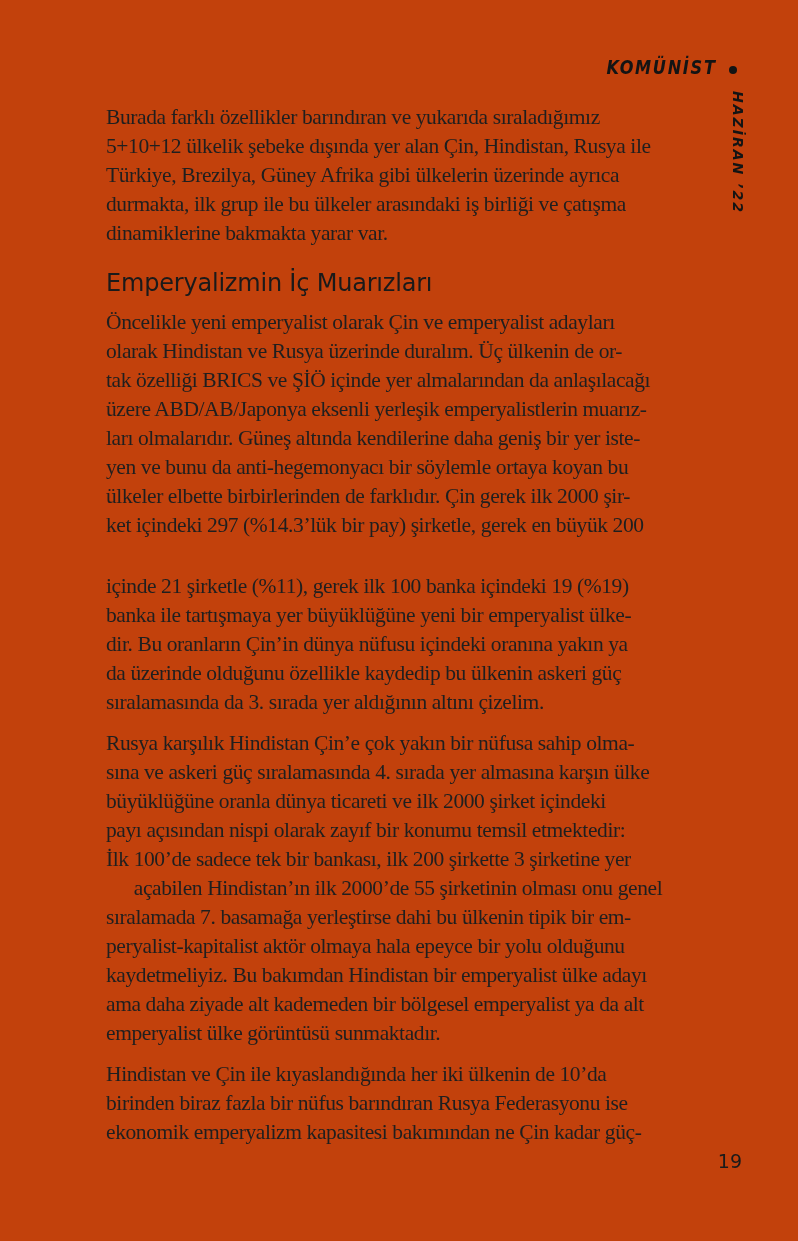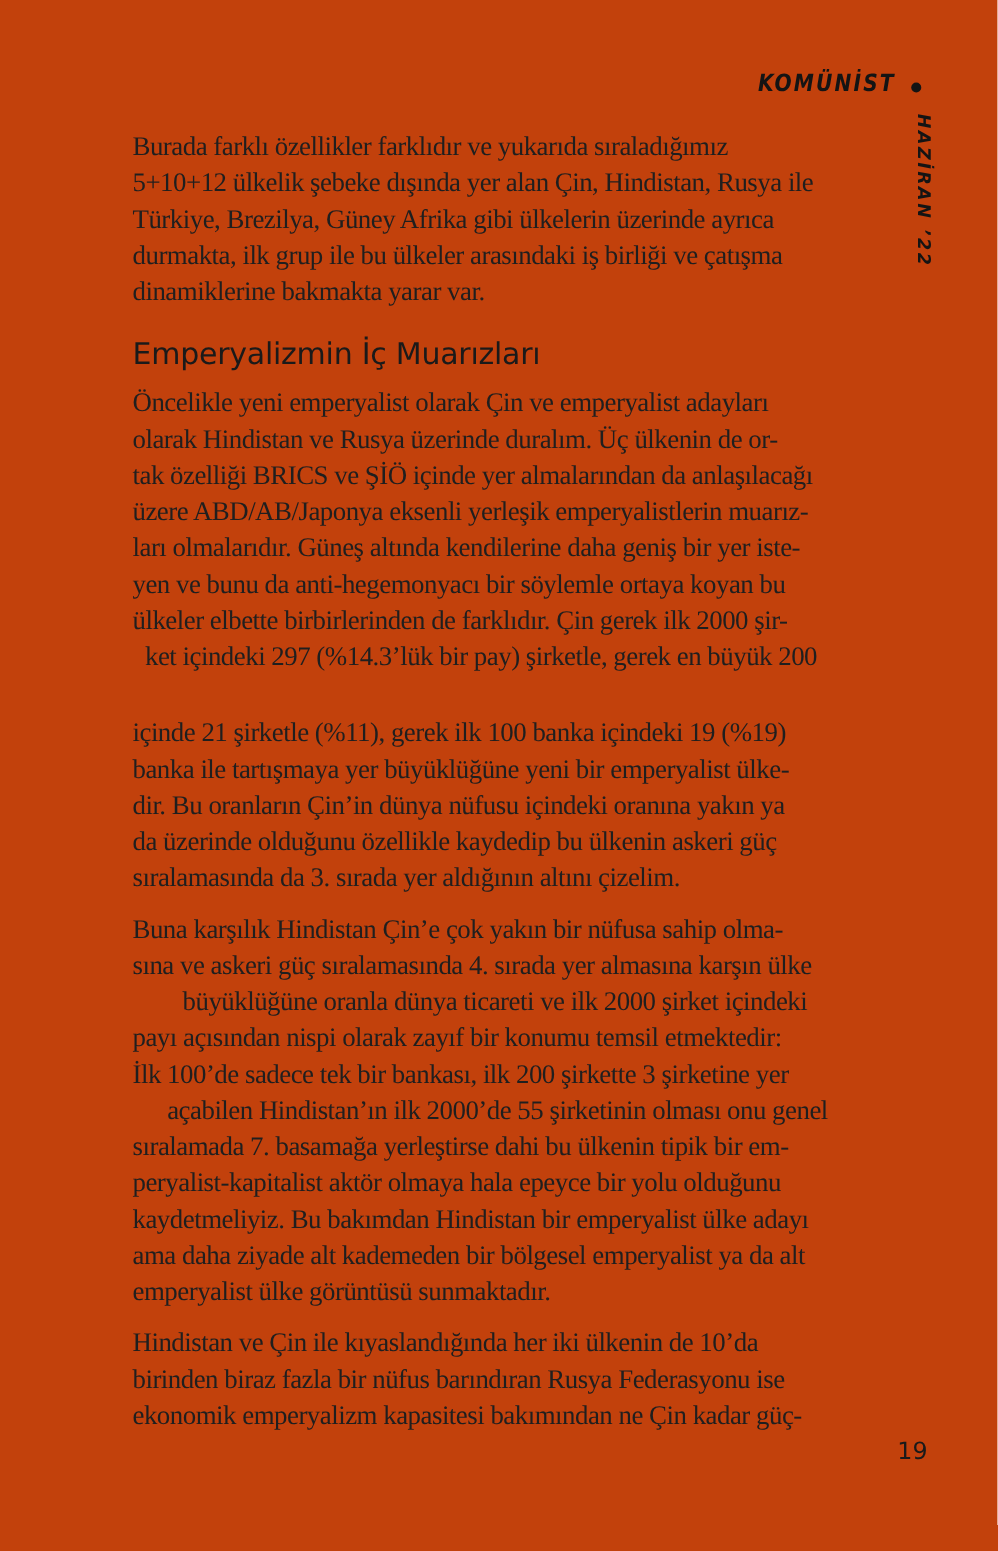--- a/index.html
+++ b/index.html
@@ -101,49 +101,49 @@
   <div class="masthead">
     <span class="logo">KOMÜNİST</span>
     <span class="logo-dot"></span>
   </div>
 
   <div class="issue">HAZİRAN ’22</div>
 
   <div class="content">
 
     <div class="para">
-        <div class="pline" style="word-spacing: 0px;">Burada farklı özellikler farklıdır ve yukarıda sıraladığımız</div>
+        <div class="pline" style="word-spacing: 0px;">Burada farklı özellikler barındıran ve yukarıda sıraladığımız</div>
         <div class="pline" style="word-spacing: 0px;">5+10+12 ülkelik şebeke dışında yer alan Çin, Hindistan, Rusya ile</div>
         <div class="pline" style="word-spacing: 0px;">Türkiye, Brezilya, Güney Afrika gibi ülkelerin üzerinde ayrıca</div>
         <div class="pline" style="word-spacing: 0px;">durmakta, ilk grup ile bu ülkeler arasındaki iş birliği ve çatışma</div>
         <div class="pline">dinamiklerine bakmakta yarar var.</div>
       </div>
 
     <h2 class="heading">Emperyalizmin İç Muarızları</h2>
 
     <div class="para">
         <div class="pline" style="word-spacing: 0px;">Öncelikle yeni emperyalist olarak Çin ve emperyalist adayları</div>
         <div class="pline" style="word-spacing: 0px;">olarak Hindistan ve Rusya üzerinde duralım. Üç ülkenin de or-</div>
         <div class="pline" style="word-spacing: 0px;">tak özelliği BRICS ve ŞİÖ içinde yer almalarından da anlaşılacağı</div>
         <div class="pline" style="word-spacing: 0px;">üzere ABD/AB/Japonya eksenli yerleşik emperyalistlerin muarız-</div>
         <div class="pline" style="word-spacing: 0px;">ları olmalarıdır. Güneş altında kendilerine daha geniş bir yer iste-</div>
         <div class="pline" style="word-spacing: 0px;">yen ve bunu da anti-hegemonyacı bir söylemle ortaya koyan bu</div>
         <div class="pline" style="word-spacing: 0px;">ülkeler elbette birbirlerinden de farklıdır. Çin gerek ilk 2000 şir-</div>
-        <div class="pline" style="word-spacing: 0px; margin-left: 10px;">ket içindeki 297 (%14.3’lük bir pay) şirketle, gerek en büyük 200</div>
+        <div class="pline" style="word-spacing: 0px;">ket içindeki 297 (%14.3’lük bir pay) şirketle, gerek en büyük 200</div>
         <div class="pline" style="word-spacing: 0px; margin-top: 32px;">içinde 21 şirketle (%11), gerek ilk 100 banka içindeki 19 (%19)</div>
         <div class="pline" style="word-spacing: 0px;">banka ile tartışmaya yer büyüklüğüne yeni bir emperyalist ülke-</div>
         <div class="pline" style="word-spacing: 0px;">dir. Bu oranların Çin’in dünya nüfusu içindeki oranına yakın ya</div>
         <div class="pline" style="word-spacing: 0px;">da üzerinde olduğunu özellikle kaydedip bu ülkenin askeri güç</div>
         <div class="pline">sıralamasında da 3. sırada yer aldığının altını çizelim.</div>
       </div>
 
     <div class="para">
-        <div class="pline" style="word-spacing: 0px;">Buna karşılık Hindistan Çin’e çok yakın bir nüfusa sahip olma-</div>
+        <div class="pline" style="word-spacing: 0px;">Rusya karşılık Hindistan Çin’e çok yakın bir nüfusa sahip olma-</div>
         <div class="pline" style="word-spacing: 0px;">sına ve askeri güç sıralamasında 4. sırada yer almasına karşın ülke</div>
-        <div class="pline" style="word-spacing: 0px; margin-left: 40px;">büyüklüğüne oranla dünya ticareti ve ilk 2000 şirket içindeki</div>
+        <div class="pline" style="word-spacing: 0px;">büyüklüğüne oranla dünya ticareti ve ilk 2000 şirket içindeki</div>
         <div class="pline" style="word-spacing: 0px;">payı açısından nispi olarak zayıf bir konumu temsil etmektedir:</div>
         <div class="pline" style="word-spacing: 0px;">İlk 100’de sadece tek bir bankası, ilk 200 şirkette 3 şirketine yer</div>
         <div class="pline" style="word-spacing: 0px; text-align: center;">açabilen Hindistan’ın ilk 2000’de 55 şirketinin olması onu genel</div>
         <div class="pline" style="word-spacing: 0px;">sıralamada 7. basamağa yerleştirse dahi bu ülkenin tipik bir em-</div>
         <div class="pline" style="word-spacing: 0px;">peryalist-kapitalist aktör olmaya hala epeyce bir yolu olduğunu</div>
         <div class="pline" style="word-spacing: 0px;">kaydetmeliyiz. Bu bakımdan Hindistan bir emperyalist ülke adayı</div>
         <div class="pline" style="word-spacing: 0px;">ama daha ziyade alt kademeden bir bölgesel emperyalist ya da alt</div>
         <div class="pline">emperyalist ülke görüntüsü sunmaktadır.</div>
       </div>
 

